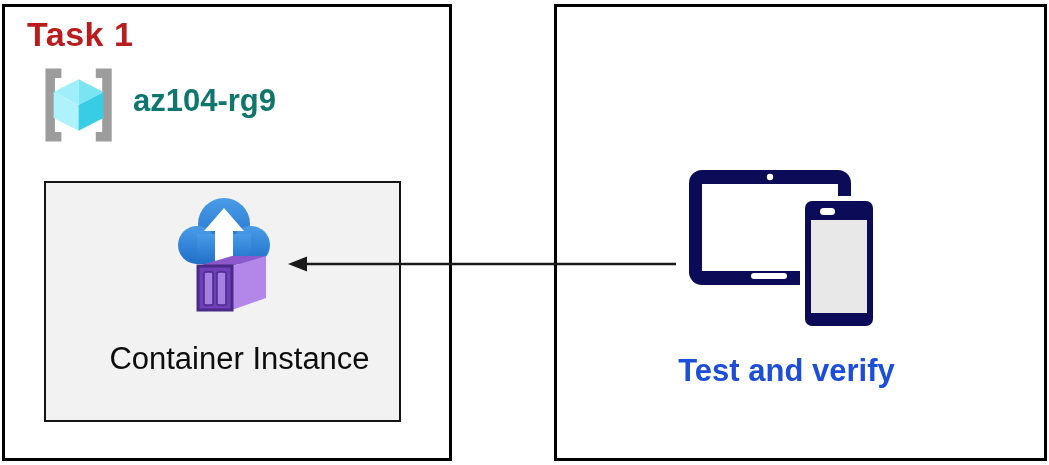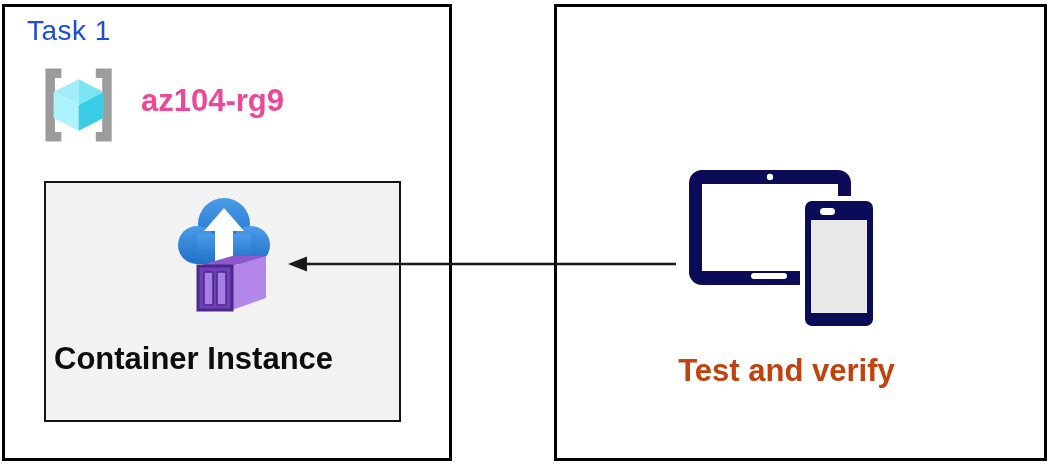--- a/index.html
+++ b/index.html
@@ -6,41 +6,41 @@
   #canvas{
     position:relative;width:1049px;height:465px;background:#fff;overflow:hidden;
     font-family:"Liberation Sans","DejaVu Sans",sans-serif;
   }
   .task-box{
     position:absolute;background:#fff;border:3px solid #000;box-sizing:border-box;
   }
   #task1-box{left:2px;top:4px;width:450px;height:457px;}
   #task2-box{left:554px;top:4px;width:493px;height:457px;}
   .task-title{
-    position:absolute;font-size:28px;font-weight:normal;color:#1d4ed8;letter-spacing:0.5px;
+    position:absolute;font-size:34px;font-weight:bold;color:#b91c1c;letter-spacing:0.5px;
   }
   #task1-title{left:22px;top:8px;}
   #task2-title{left:26px;top:8px;}
   #rg-icon{position:absolute;left:28px;top:58px;width:86px;height:80px;}
   #rg-name{
-    position:absolute;left:128px;top:76px;font-size:31px;font-weight:bold;color:#ec4899;margin-left:8px;
+    position:absolute;left:128px;top:76px;font-size:31px;font-weight:bold;color:#0f766e;
   }
   #container-box{
     position:absolute;left:39px;top:174px;width:357px;height:241px;
     background:#f2f2f2;border:2.5px solid #141414;box-sizing:border-box;
   }
   #aci-icon{position:absolute;left:130px;top:10px;width:96px;height:124px;}
   #container-label{
-    position:absolute;left:8px;top:158px;width:100%;text-align:left;
-    font-size:31px;font-weight:bold;color:#0d0d0d;
+    position:absolute;left:17px;top:158px;width:100%;text-align:center;
+    font-size:31px;font-weight:normal;color:#0d0d0d;
   }
   #devices-icon{position:absolute;left:130px;top:158px;width:190px;height:168px;}
   #test-caption{
     position:absolute;left:0;top:346px;width:100%;text-align:center;
-    font-size:31px;font-weight:bold;color:#c2410c;transform:translateX(-14px);
+    font-size:31px;font-weight:bold;color:#1d4ed8;transform:translateX(-14px);
   }
   #flow-arrow{position:absolute;left:280px;top:250px;width:400px;height:28px;z-index:5;}
 </style>
 </head>
 <body>
 
 <div id="canvas">
 
   <div class="task-box" id="task1-box">
     <div class="task-title" id="task1-title">Task 1</div>

